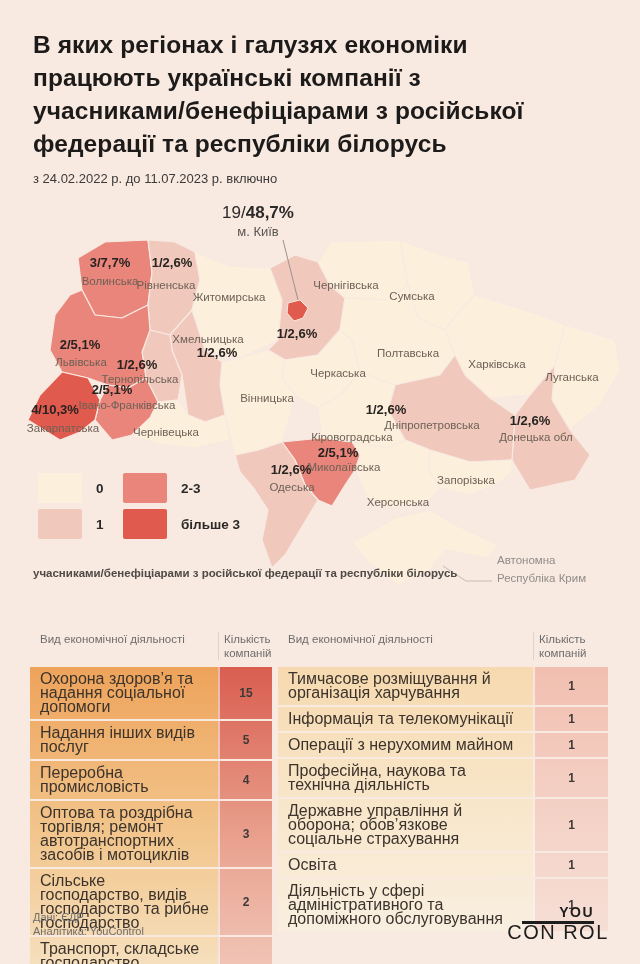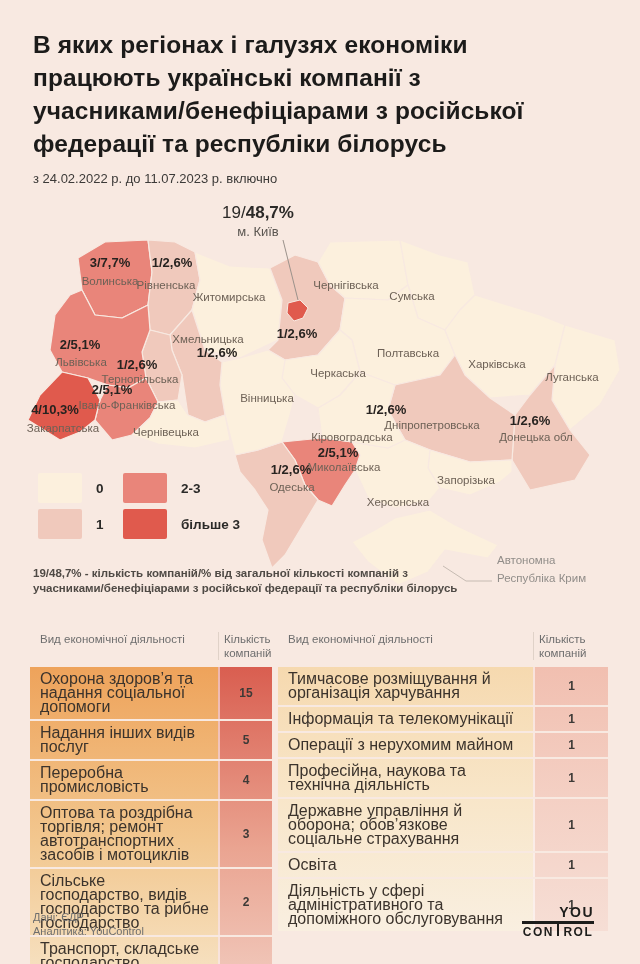--- a/index.html
+++ b/index.html
@@ -37,21 +37,21 @@
   .tbl-left .trow{grid-template-columns:1fr 54px;}
   .tbl-right .trow{grid-template-columns:1fr 75px;}
   .trow:last-child{border-bottom:none;}
   .cell-activity{padding:5px 8px 5px 10px;font-size:16px;line-height:14px;color:#3b332c;}
   .cell-count{display:flex;align-items:center;justify-content:center;font-size:12px;font-weight:bold;color:#3d3a37;border-left:2px solid rgba(255,255,255,.55);}
   
   .footer-src{position:absolute;left:33px;top:910px;font-size:11px;line-height:14px;color:#6e6e6e;}
   .logo{position:absolute;left:522px;top:905px;width:72px;color:#1d1d1b;}
   .logo-you{text-align:right;font-size:14px;font-weight:bold;letter-spacing:1.5px;line-height:15px;}
   .logo-line{height:2.5px;background:#1d1d1b;margin-top:1px;}
-  .logo-control{display:flex;justify-content:center;align-items:flex-start;font-size:12px;font-weight:bold;letter-spacing:1.5px;line-height:16px;}
+  .logo-control{display:flex;justify-content:center;align-items:flex-start;font-size:20px;font-weight:normal;letter-spacing:1.5px;line-height:16px;}
   .t-stem{display:inline-block;width:2.5px;height:12px;background:#1d1d1b;margin:0 4px 0 3px;}
 </style>
 </head>
 <body>
 
 <div class="page">
 
   <div class="hdr">
     <div class="title-line">В яких регіонах і галузях економіки</div>
     <div class="title-line">працюють українські компанії з</div>
@@ -143,21 +143,20 @@
         <div class="legend-swatch" style="background: rgb(233, 133, 122);"></div>
         <div class="legend-label">2-3</div>
       </div>
       <div class="legend-item">
         <div class="legend-swatch" style="background: rgb(224, 90, 77);"></div>
         <div class="legend-label">більше 3</div>
       </div>
     </div>
 
   <div class="note">
-    <div>19/48,7% - кількість компаній/% від загальної кількості компаній з</div>
     <div>учасниками/бенефіціарами з російської федерації та республіки білорусь</div>
   </div>
 
   <div class="tables">
     <div class="tbl tbl-left">
       <div class="thead">
         <div class="th-activity">Вид економічної діяльності</div>
         <div class="th-count">Кількість компаній</div>
       </div>
       <div class="tbody" id="tbody-left">

